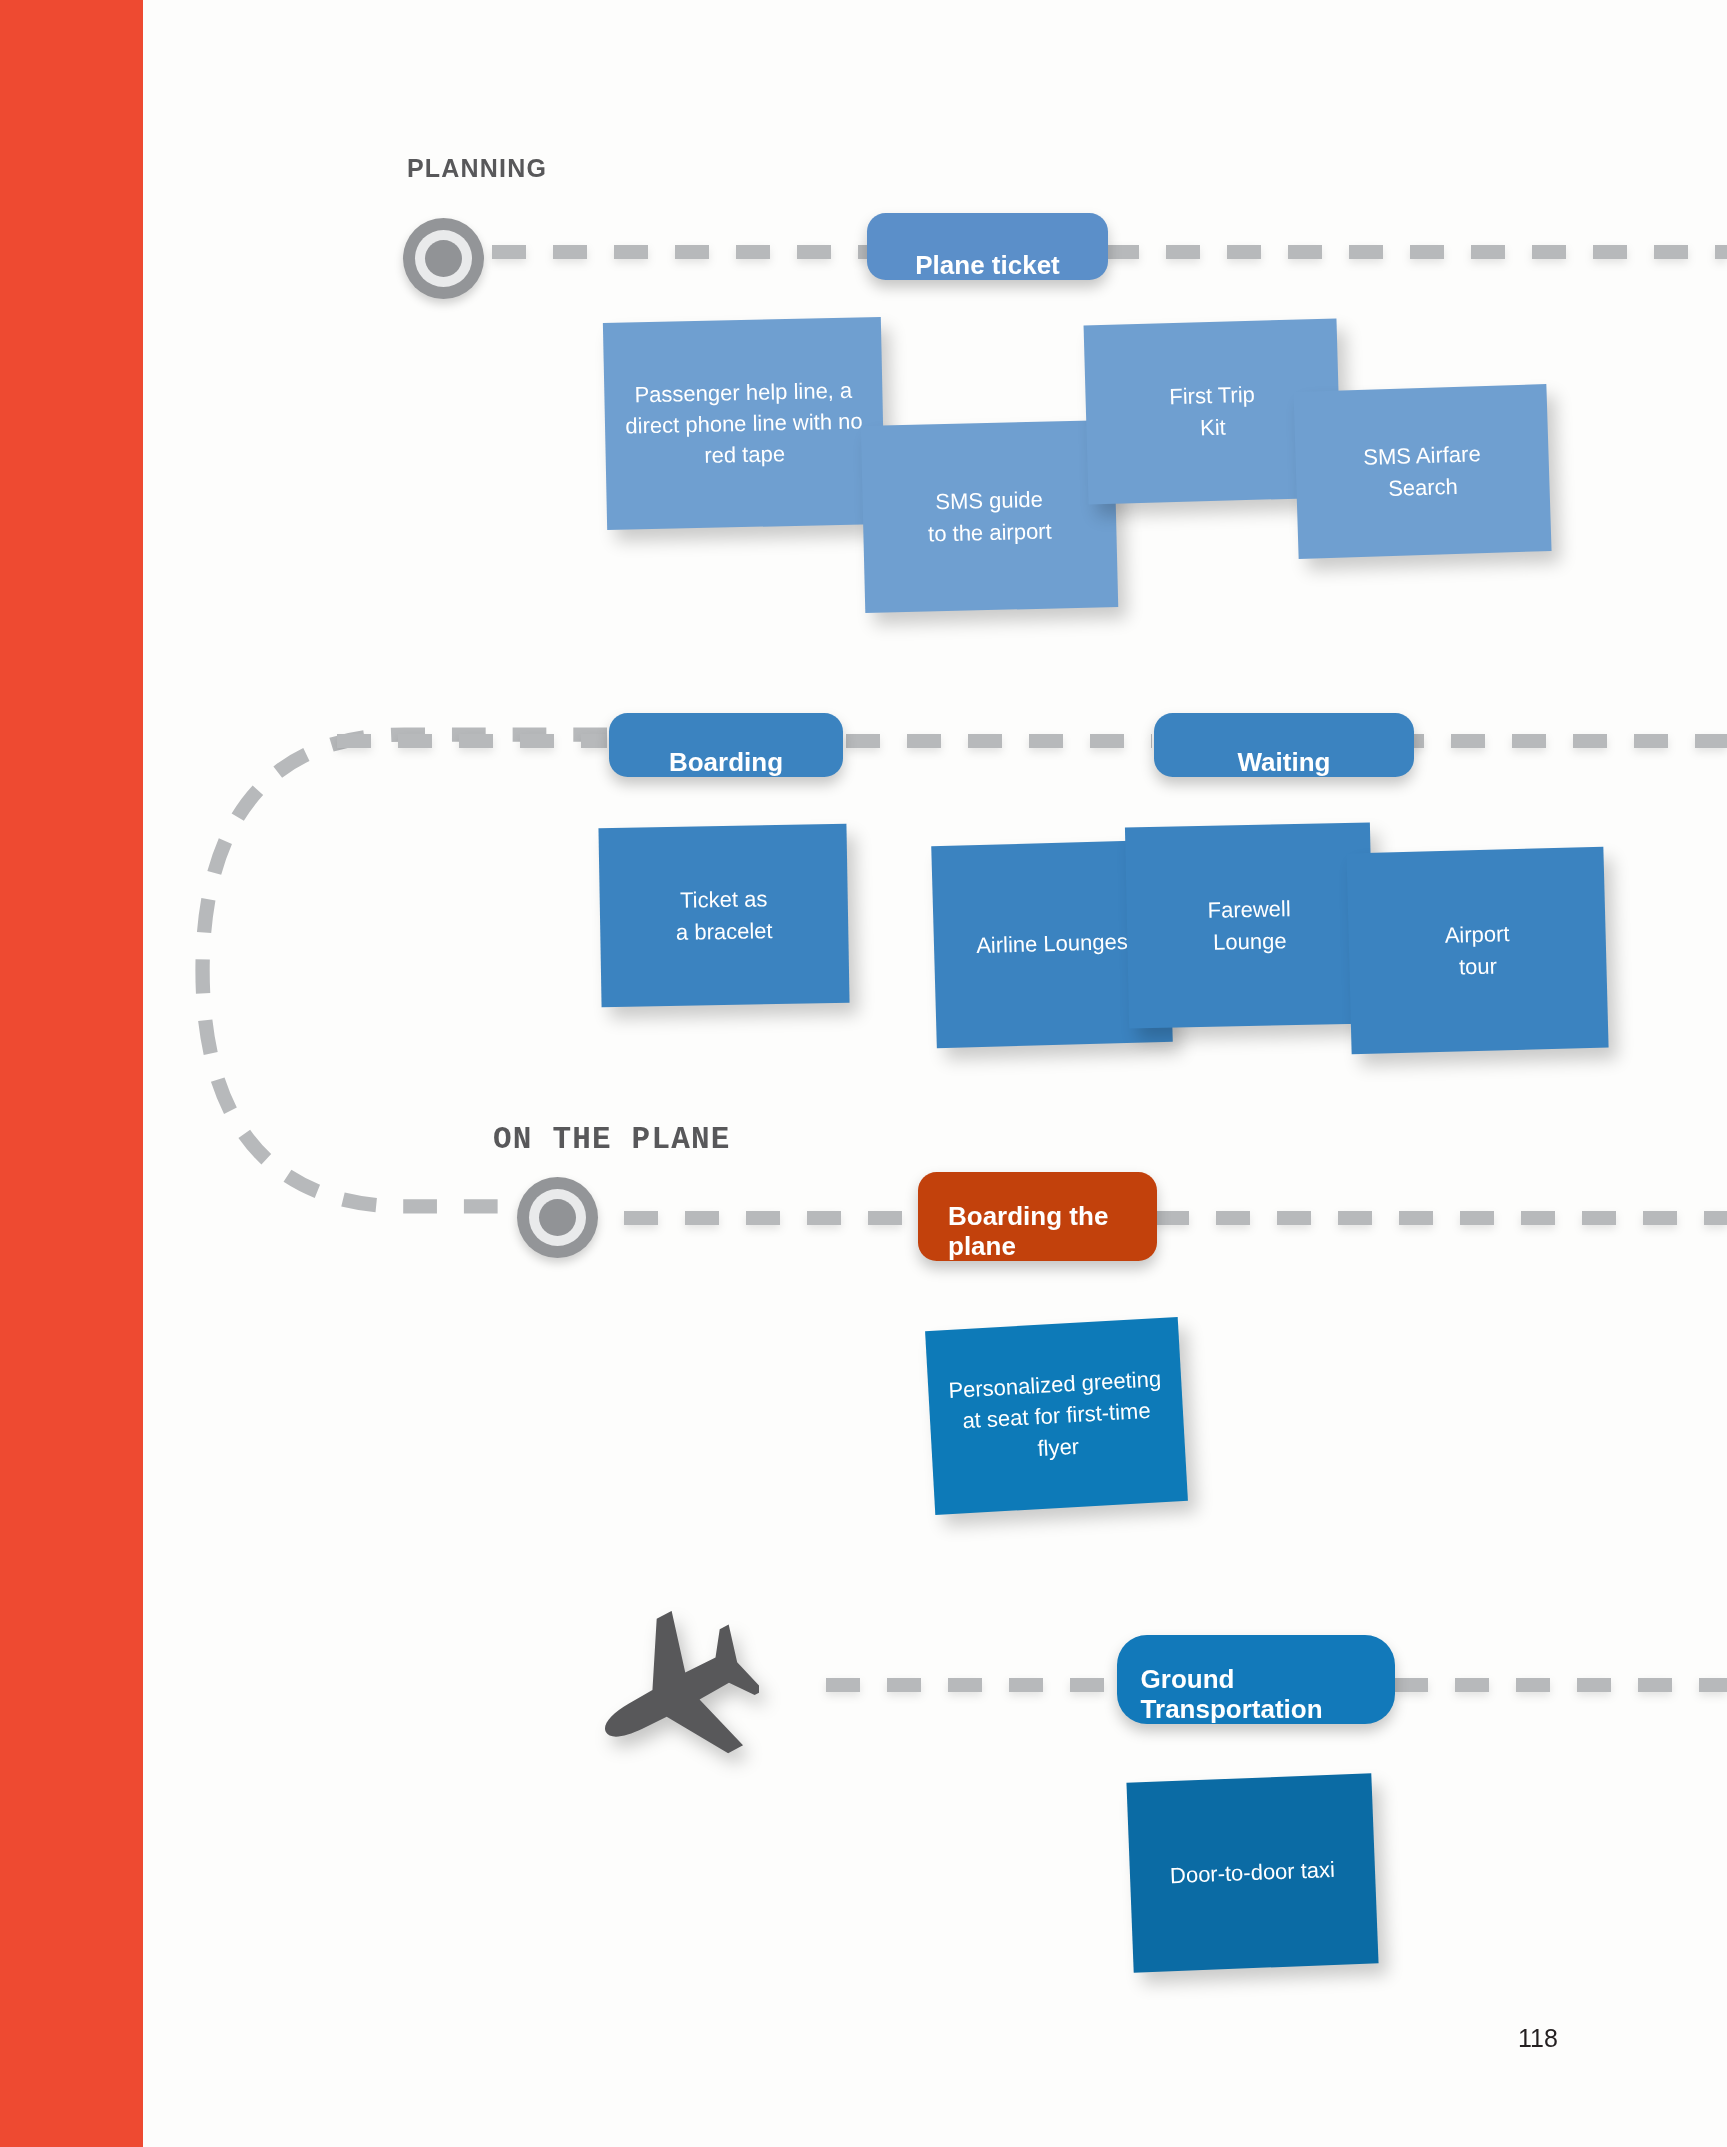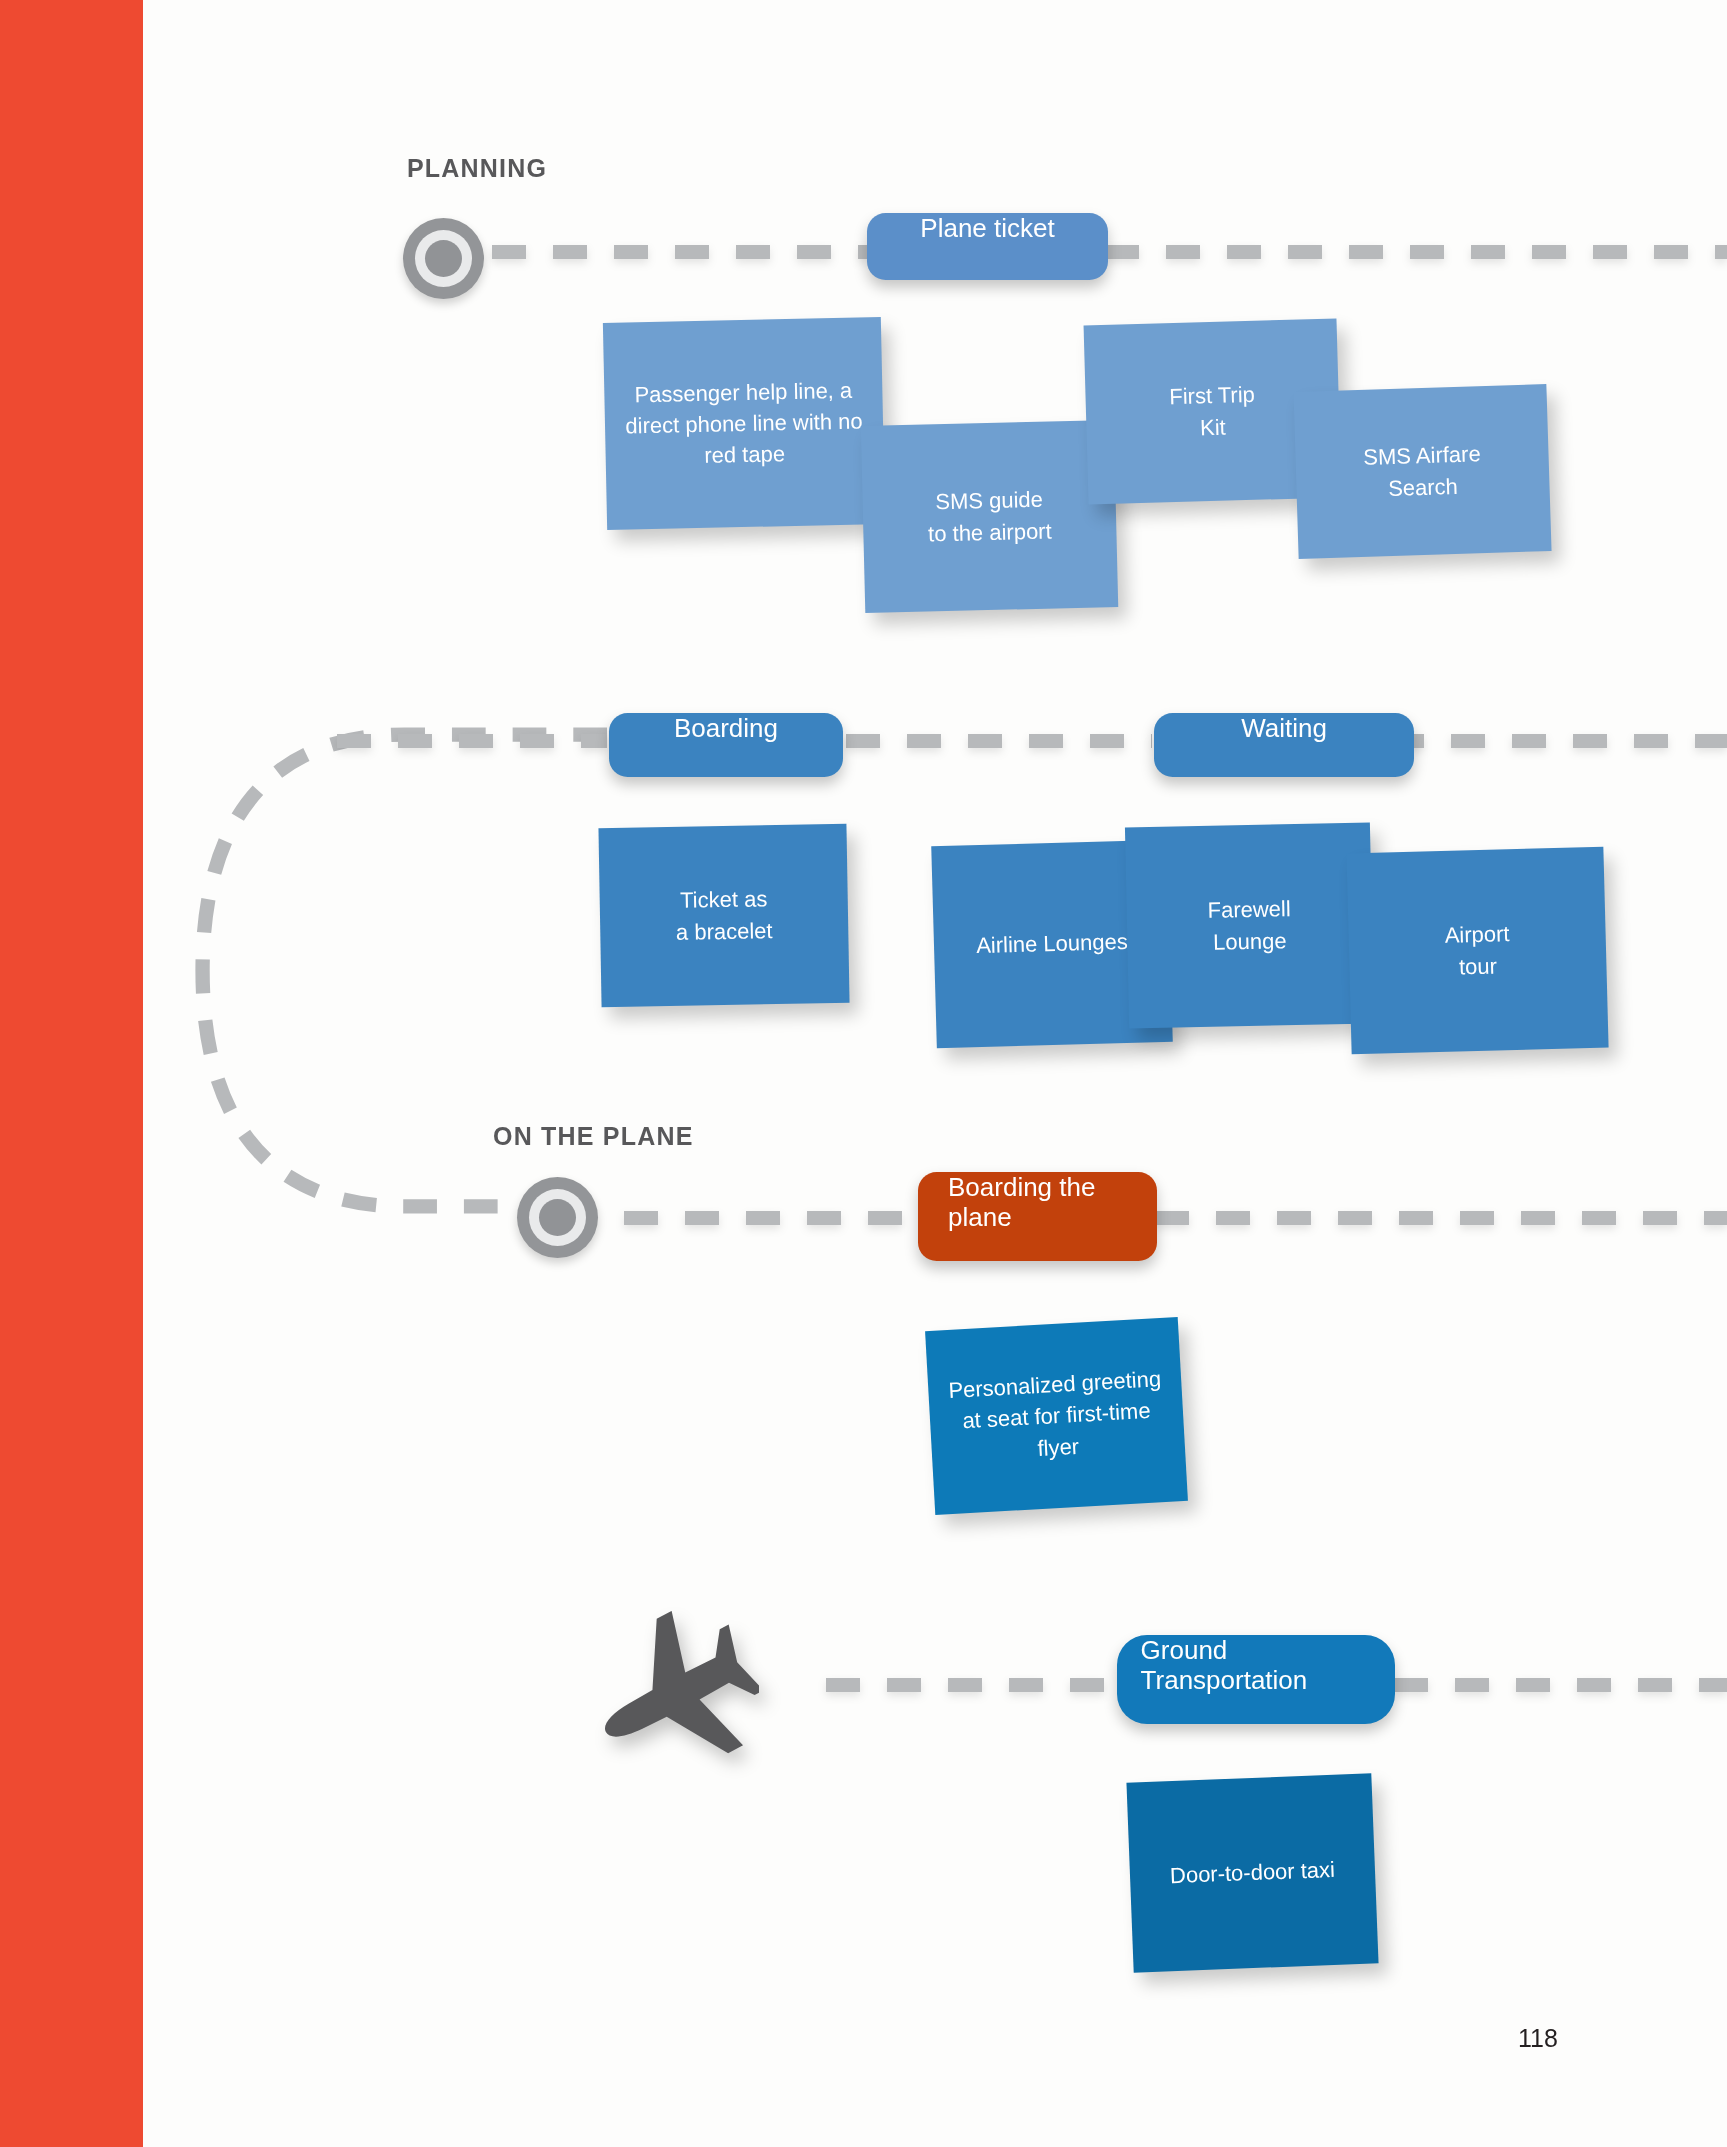--- a/index.html
+++ b/index.html
@@ -61,23 +61,23 @@
       to right,
       #b7b9bb 0px, #b7b9bb 34px,
       rgba(0,0,0,0) 34px, rgba(0,0,0,0) 61px);
     filter: drop-shadow(0 4.2px 4.2px rgba(0,0,0,0.10));
   }
   
   .pill {
     position: absolute;
     border-radius: 18.6px;
     color: #ffffff;
-    font-weight: normal;
-    display: flex;
-    align-items: flex-start;
+    font-weight: bold;
+    display: flex;
+    align-items: flex-end;
     justify-content: center;
     text-align: center;
     box-shadow: 0 7.6px 13.5px rgba(0,0,0,0.22);
     line-height: 1.16;
     padding: 0 8.4px;
     box-sizing: border-box;
   }
   
   .card {
     position: absolute;
@@ -199,21 +199,21 @@
   </div>
 
   <div class="card" style="left:1349px; top:850px; width:257px; height:201px; background:#3b83c0; font-size:22px;
               transform: rotate(-1.5deg);">
     <span>
       <span>Airport</span>
       <span>tour</span>
     </span>
   </div>
 
-  <div class="section-label" style="left:493px; top:1122px; font-size:25px;">ON THE PLANE</div>
+  <div class="section-label" style="left:493px; top:1122px; font-size:31px;font-family:Liberation Mono, monospace;">ON THE PLANE</div>
 
   <div class="node" style="left:517px; top:1177px; width:81px; height:81px;">
     <div class="ring2" style="width:57px; height:57px;">
       <div class="ring3" style="width:37px; height:37px;"></div>
     </div>
   </div>
 
   <div class="rail" style="left:624px; top:1211px; width:295px;"></div>
   <div class="rail" style="left:1155px; top:1211px; width:572px;"></div>
 

